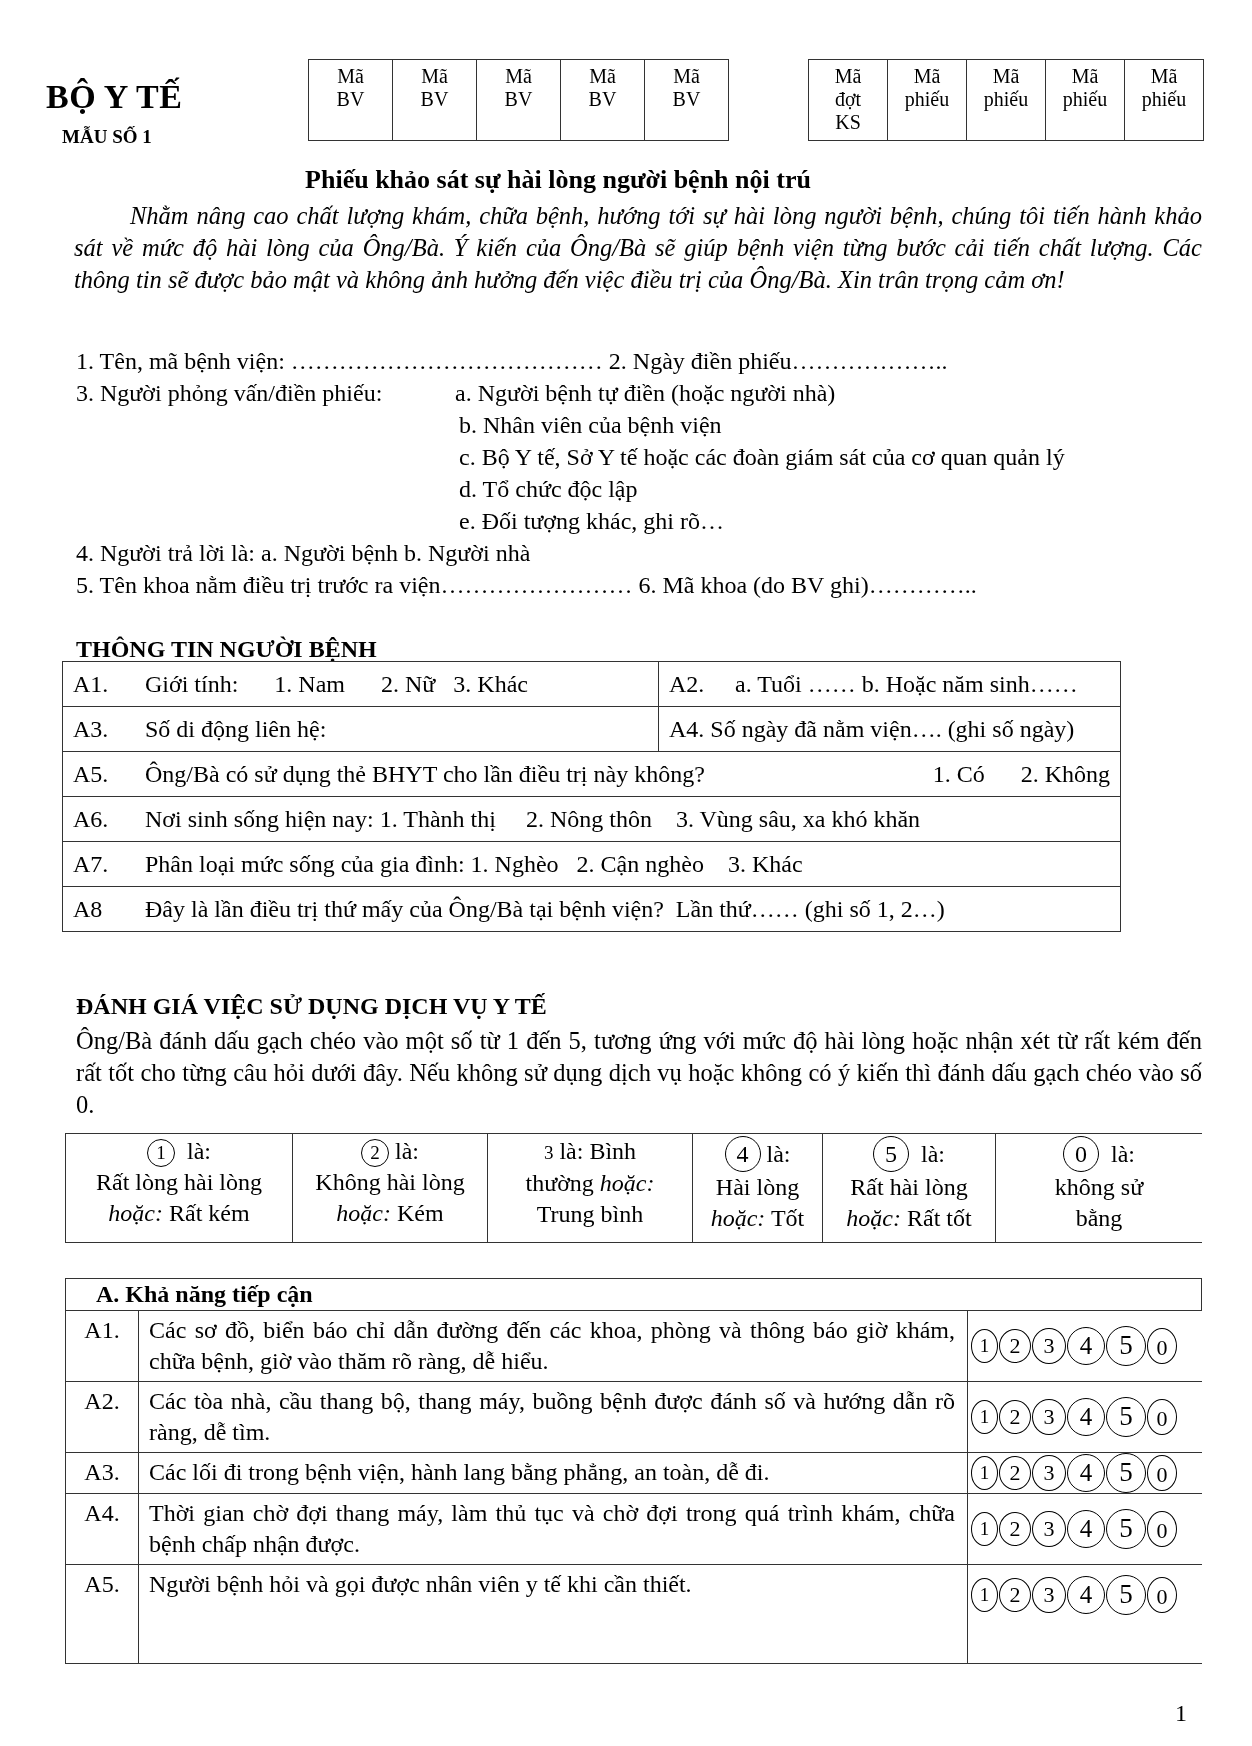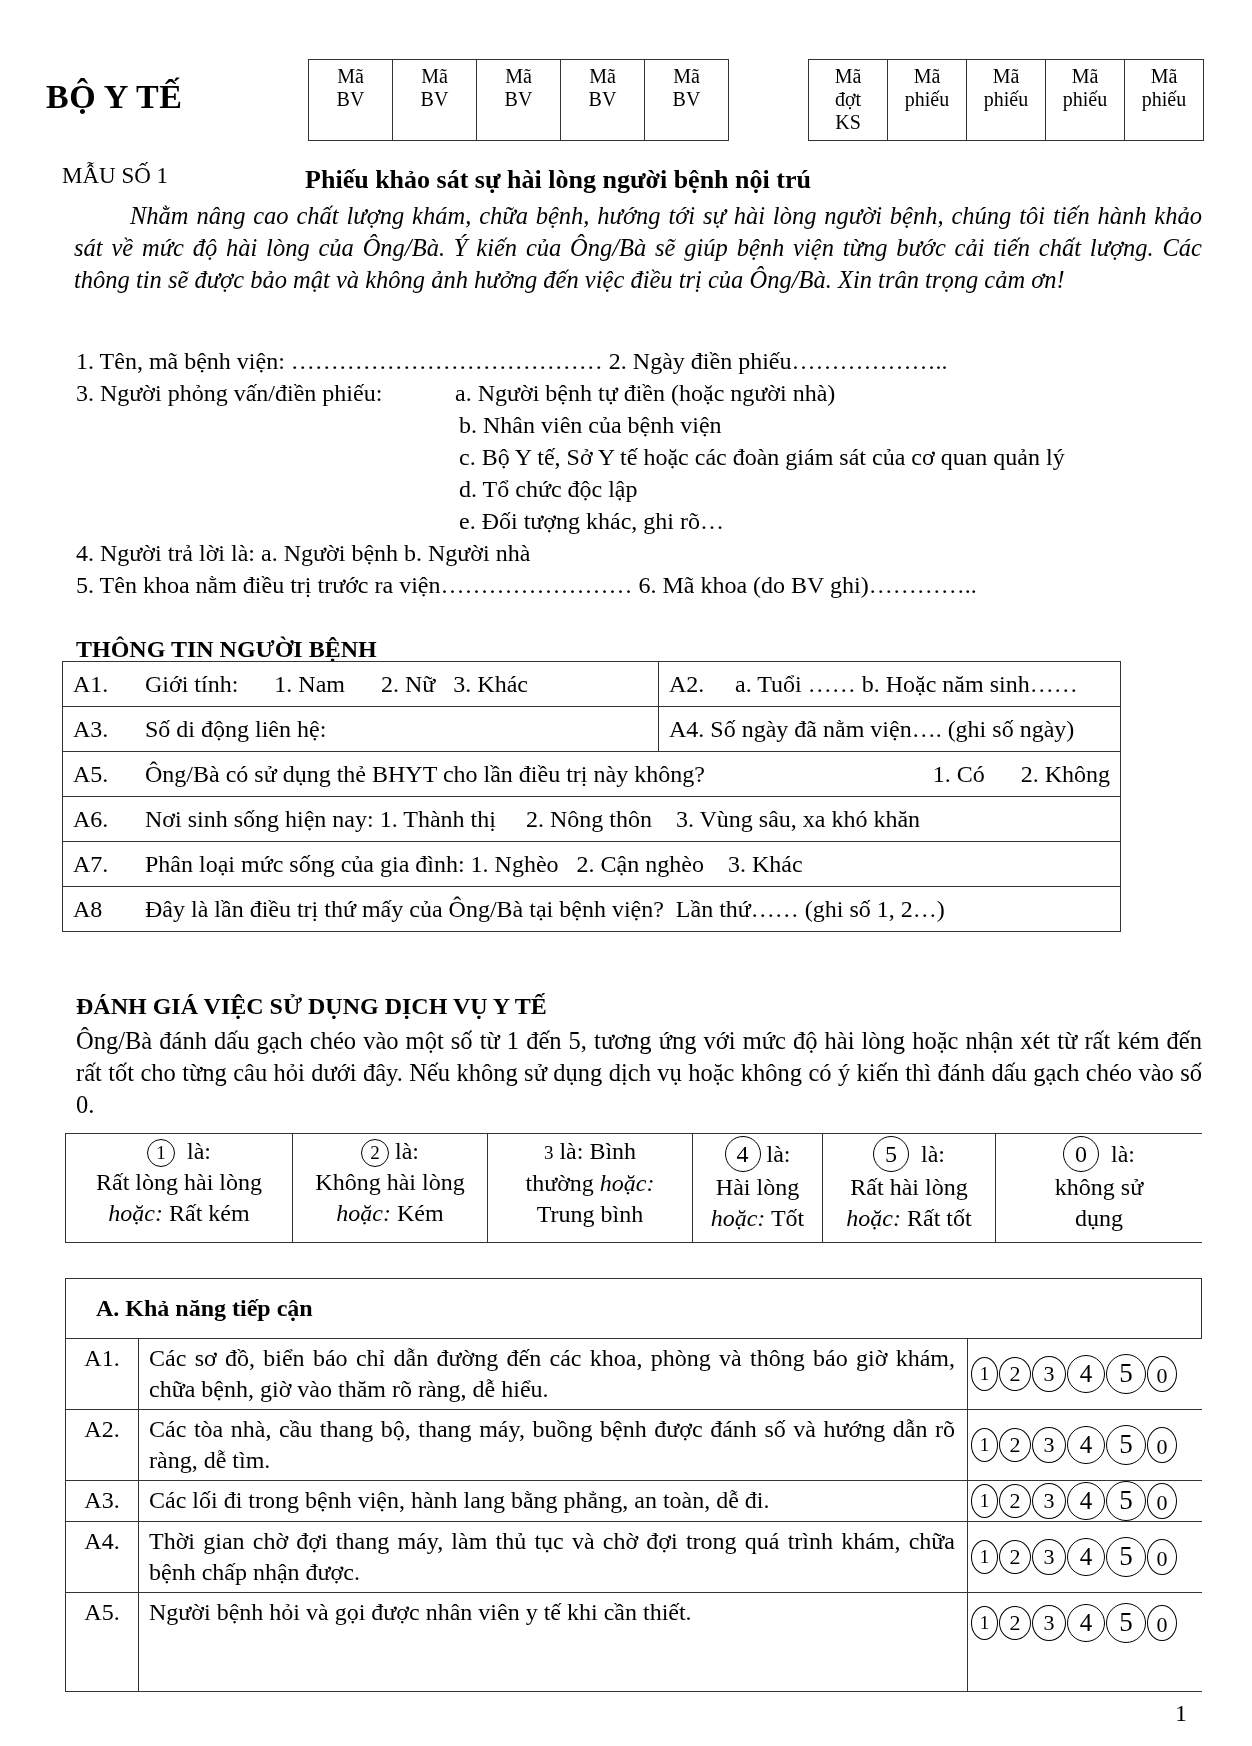--- a/index.html
+++ b/index.html
@@ -3,21 +3,21 @@
 <meta charset="utf-8">
 <style>
   html, body { margin: 0; padding: 0; background: #ffffff; }
   body {
     width: 1252px; height: 1746px; position: relative; overflow: hidden;
     font-family: "Liberation Serif", "DejaVu Serif", serif;
     color: #000; font-size: 24px;
   }
   .abs { position: absolute; }
   .org { left: 46px; top: 78px; font-weight: bold; font-size: 34px; letter-spacing: 0.5px; }
-  .form-no { left: 62px; top: 126px; font-weight: normal; font-size: 23px; margin-top: 37px; }
+  .form-no { left: 62px; top: 126px; font-weight: bold; font-size: 19px; }
 
   table.codes { position: absolute; border-collapse: collapse; font-size: 20px; line-height: 23px; }
   table.codes td { border: 1.5px solid #333; text-align: center; vertical-align: top; padding: 5px 2px 0 2px; }
   .codes-left { left: 308px; top: 59px; }
   .codes-left td { width: 79px; height: 75px; }
   .codes-right { left: 808px; top: 59px; }
   .codes-right td { width: 74px; height: 75px; }
 
   .title { left: 0; width: 1100px; top: 165px; text-align: center; font-weight: bold; font-size: 26px; padding-left: 8px; }
   .title span { display:inline-block; margin-left: 0; }
@@ -35,21 +35,21 @@
   table.legend { position: absolute; left: 65px; top: 1133px; width: 1137px; border-collapse: collapse; font-size: 24px; line-height: 31px; }
   table.legend td { border-right: 1.5px solid #333; border-top: 1.5px solid #333; border-bottom: 1.5px solid #333; text-align: center; vertical-align: top; padding: 2px 2px 0 2px; height: 106px; margin-top: 12px; }
   table.legend td:first-child { border-left: 1.5px solid #333; }
   table.legend td:last-child { border-right: none; }
   .circ { display: inline-block; border: 1.5px solid #000; border-radius: 50%; width: 26px; height: 26px; line-height: 26px; text-align: center; font-size: 19px; margin-right: 6px; }
   .circ.big { width: 34px; height: 34px; line-height: 34px; font-size: 24px; }
   i { font-style: italic; }
 
   table.items { position: absolute; left: 65px; top: 1278px; width: 1137px; border-collapse: collapse; font-size: 24px; line-height: 31px; }
   table.items td { border: 1.5px solid #333; vertical-align: top; }
-  table.items td.head { font-weight: bold; padding: 14px 30px; height: 28px; }
+  table.items td.head { font-weight: bold; padding: 0 30px; height: 28px; }
   table.items td.code { width: 70px; text-align: center; padding-top: 4px; }
   table.items td.txt { width: 806px; padding: 4px 12px 4px 10px; text-align: justify; }
   table.items td.rate { padding: 0 0 0 3px; white-space: nowrap; vertical-align: middle; border-right: none; }
   table.items tr.item td.rate { border-bottom: 1.5px dotted #777; }
   .r { display: inline-block; border: 1.5px solid #000; border-radius: 50%; text-align: center; vertical-align: middle; margin-right: 1px; }
   .r1 { width: 25px; height: 32px; line-height: 32px; font-size: 19px; }
   .r2 { width: 30px; height: 32px; line-height: 32px; font-size: 22px; }
   .r3 { width: 32px; height: 34px; line-height: 34px; font-size: 22px; }
   .r4 { width: 36px; height: 36px; line-height: 36px; font-size: 25px; }
   .r5 { width: 38px; height: 38px; line-height: 36px; font-size: 27px; }
@@ -183,21 +183,21 @@
       <div><i>hoặc:</i> <span>Tốt</span></div>
     </td>
     <td style="width:168px">
       <div><span class="circ big">5</span> <span>là:</span></div>
       <div>Rất hài lòng</div>
       <div><i>hoặc:</i> <span>Rất tốt</span></div>
     </td>
     <td>
       <div><span class="circ big">0</span> <span>là:</span></div>
       <div>không sử</div>
-      <div>dụng</div>
+      <div>bằng</div>
     </td>
   </tr>
 </tbody>
   </table>
 
 <table class="items">
   <tbody>
       <tr>
     <td class="head" colspan="3">A. Khả năng tiếp cận</td>
   </tr>

